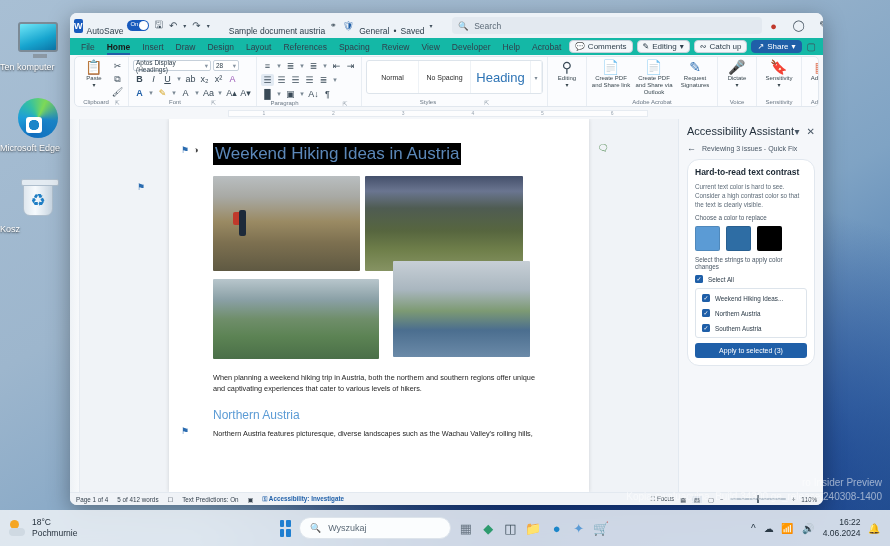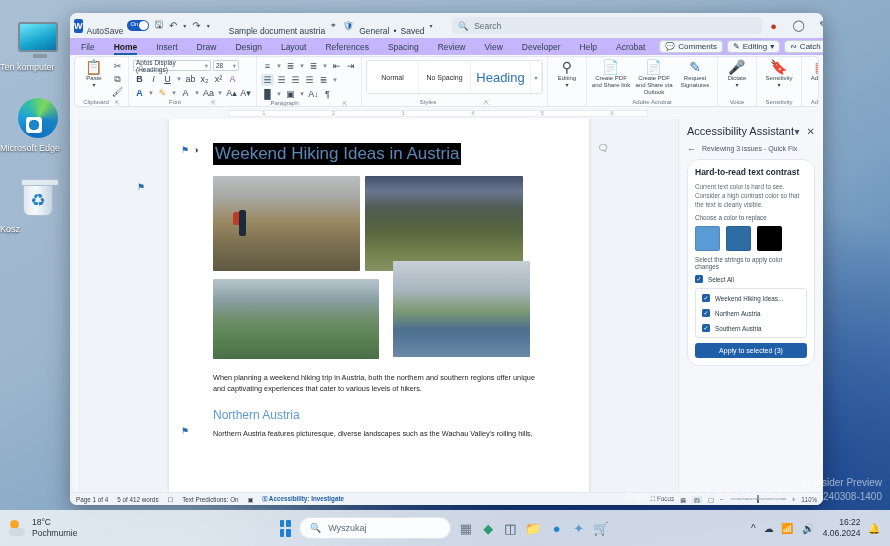--- a/index.html
+++ b/index.html
@@ -51,21 +51,21 @@
   .pill{width:22px;height:11px;border-radius:6px;background:#185abd;position:relative;}
   .pill span{position:absolute;right:1px;top:1px;width:9px;height:9px;border-radius:50%;background:#fff;}
   .pill em{position:absolute;left:3px;top:1px;font-size:6px;color:#fff;font-style:normal;}
   .tb-icon{font-size:10px;color:#41505d;cursor:default;padding:0 1px;}
   .search-box{flex:0 0 310px;height:17px;background:#e3e9f0;border-radius:4px;display:flex;align-items:center;
     gap:5px;padding:0 7px;color:#5d6b78;font-size:8.5px;margin-left:14px;}
   .tb-right{margin-left:auto;display:flex;align-items:center;gap:9px;padding-right:4px;}
   .wbtn{font-size:11px;color:#41505d;width:16px;text-align:center;}
 
   
-  .tabsrow{height:17px;display:flex;align-items:center;padding:0 6px;gap:9px;background:#c4b5fd;flex:0 0 17px;}
+  .tabsrow{height:17px;display:flex;align-items:center;padding:0 6px;gap:2px;background:#14b8a6;flex:0 0 17px;}
   .tab{font-size:8.5px;color:#30404d;padding:1px 5px;border-radius:3px;white-space:nowrap;}
   .tab.active{font-weight:bold;color:#1a1a1a;position:relative;}
   .tab.active:after{content:"";position:absolute;left:5px;right:5px;bottom:-2px;height:1.6px;background:#1f5fa8;}
   .tabs-right{margin-left:auto;display:flex;align-items:center;gap:4px;}
   .chip{border:1px solid #c6d0da;border-radius:4px;height:13px;padding:0 5px;display:flex;align-items:center;
     gap:3px;font-size:8px;color:#30404d;background:#f4f7fa;white-space:nowrap;}
   .chip.blue{background:#1f5fa8;border-color:#1f5fa8;color:#fff;}
 
   
   .ribbon{flex:0 0 51px;background:#fbfcfe;border:1px solid #e1e7ee;border-radius:5px;margin:1px 4px 0 4px;

